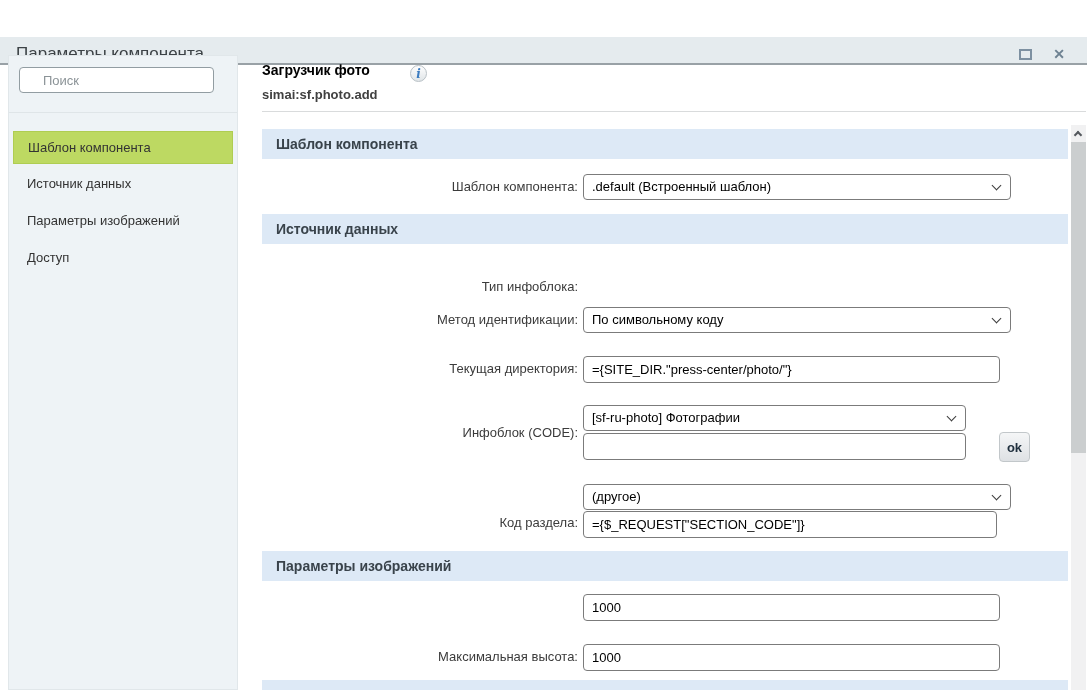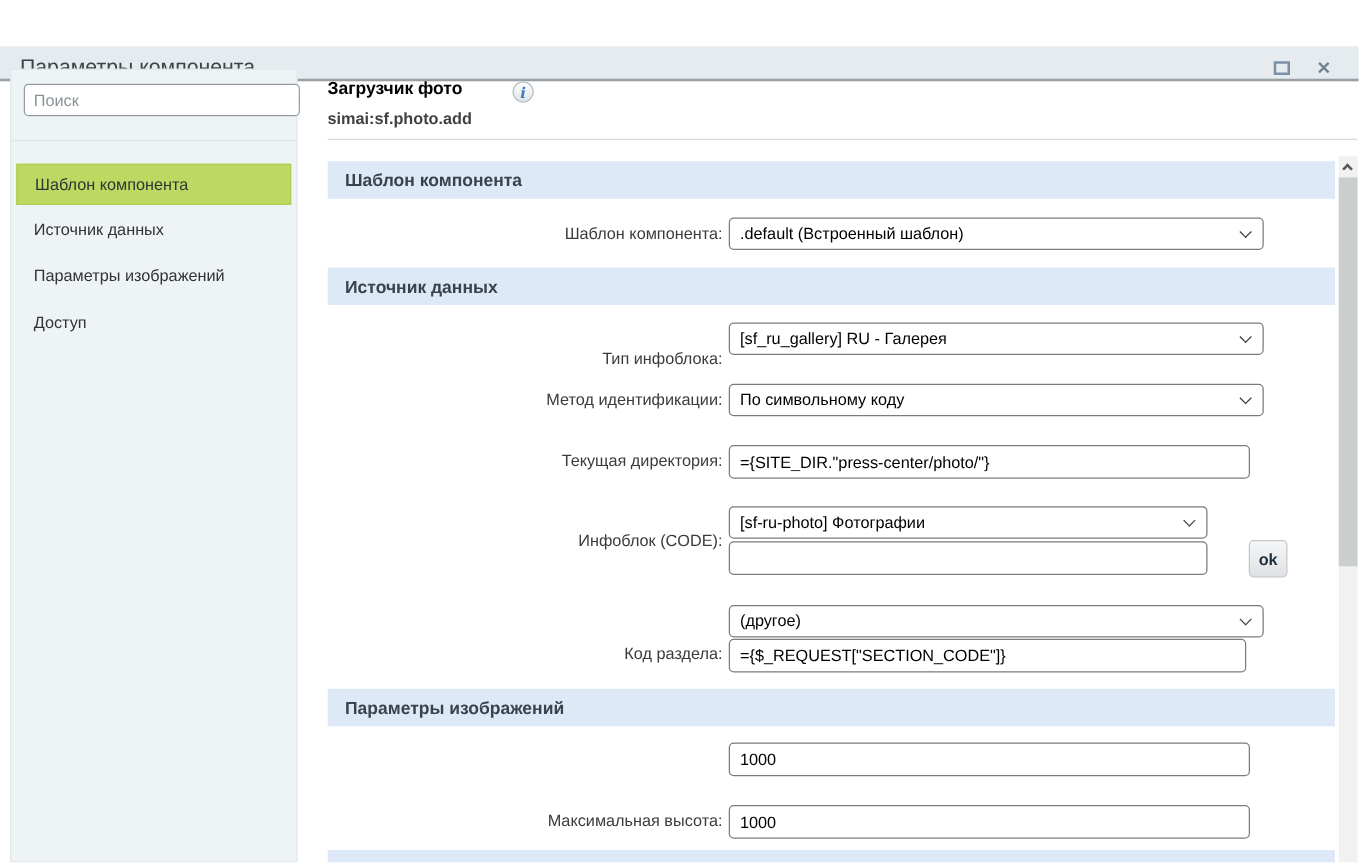--- a/index.html
+++ b/index.html
@@ -10,23 +10,23 @@
   .titlebar { position:absolute; left:0; top:0; width:1087px; height:28px;
     background:#e5ebee; border-bottom:2px solid #99a1a6;margin-top:37px; }
   .titlebar-text { position:absolute; left:16px; top:7px; font-size:17px; color:#3c4246; }
   .win-btns { position:absolute; right:22px; top:10px; display:flex; gap:21px; align-items:center; }
   .btn-restore { width:13px; height:11px; border:2px solid #7d90a1; cursor:pointer; }
   .btn-close { color:#6e8292; font-size:14px; font-weight:bold; line-height:14px; cursor:pointer; }
 
   
   .sidebar { position:absolute; left:8px; top:55px; width:230px; height:635px;
     background:#eef3f6; border:1px solid #e1e7ea; }
-  .search-input { position:absolute; left:10px; top:11px; width:221px; height:26px;
+  .search-input { position:absolute; left:10px; top:11px; width:195px; height:26px;
     border:1px solid #929da2; border-radius:4px; background:#fff;
-    font-family:"Liberation Sans",sans-serif; font-size:13px; color:#333; padding:0 7px; }
+    font-family:"Liberation Sans",sans-serif; font-size:13px; color:#333; padding:0 23px; }
   .search-input::placeholder { color:#8b9397; }
   .sidebar-divider { position:absolute; left:0; top:56px; width:100%; border-top:1px solid #dfe5e8; }
   .menu { position:absolute; left:0; top:70px; width:100%; }
   .menu-item { margin:0 4px 4px 4px; height:33px; line-height:32px; padding-left:14px;
     font-size:13px; color:#333; cursor:pointer; }
   .menu-item:first-child { margin-top:5px; }
   .menu-item.selected { background:#bdd962; border:1px solid #afcd52; }
 
   
   .page-title { position:absolute; left:262px; top:62px; font-size:14px; font-weight:bold; color:#000; }
@@ -97,24 +97,20 @@
 
   <div class="field-label" style="top:49px">Шаблон компонента:</div>
   <div class="select" style="top:49px; width:428px">
     <span>.default (Встроенный шаблон)</span>
     <span class="chev"></span>
   </div>
 
   <div class="section-header" style="top:89px">Источник данных</div>
 
   <div class="field-label" style="top:149px">Тип инфоблока:</div>
-  <div class="select" style="top:133px; width:428px">
-    <span>[sf_ru_gallery] RU - Галерея</span>
-    <span class="chev"></span>
-  </div>
 
   <div class="field-label" style="top:182px">Метод идентификации:</div>
   <div class="select" style="top:182px; width:428px">
     <span>По символьному коду</span>
     <span class="chev"></span>
   </div>
 
   <div class="field-label" style="top:231px">Текущая директория:</div>
   <input class="text-input" style="top: 231px; width: 417px;" value="={SITE_DIR.&quot;press-center/photo/&quot;}">
 

